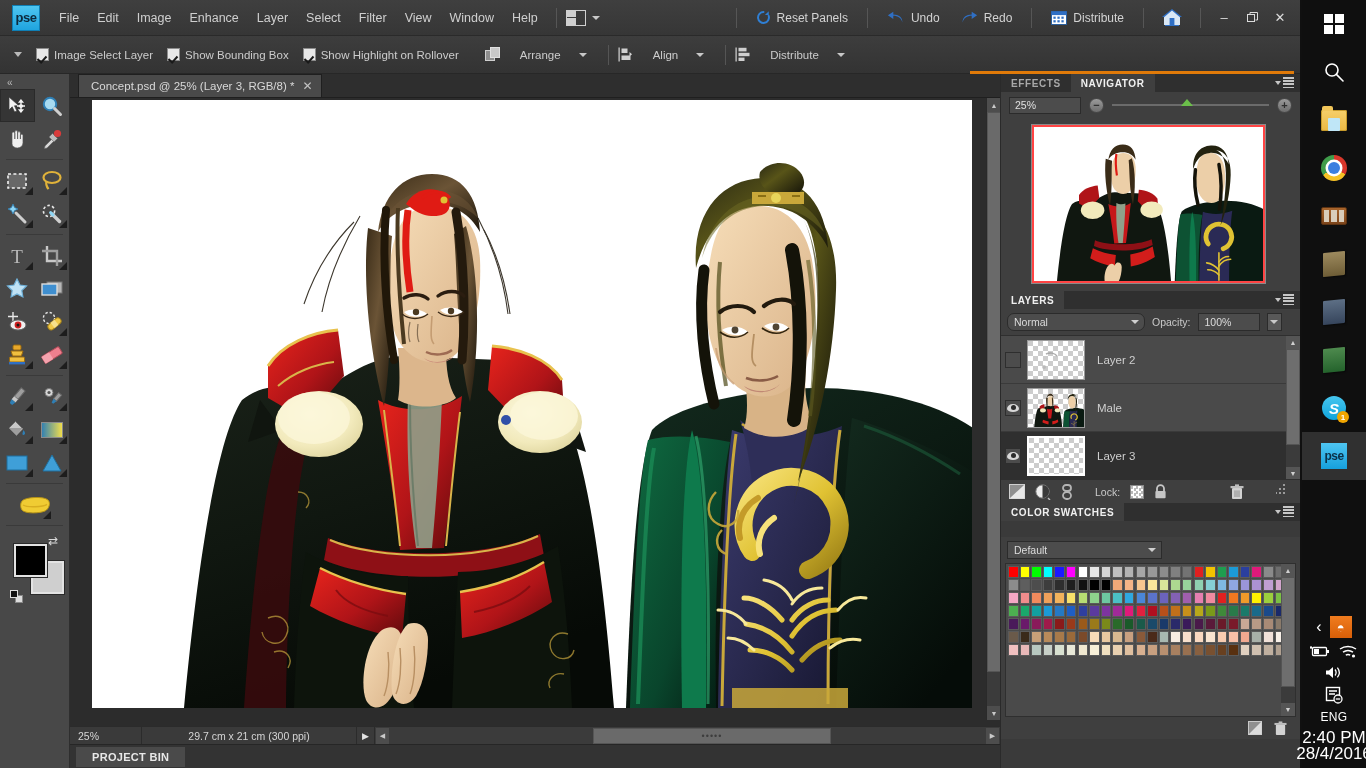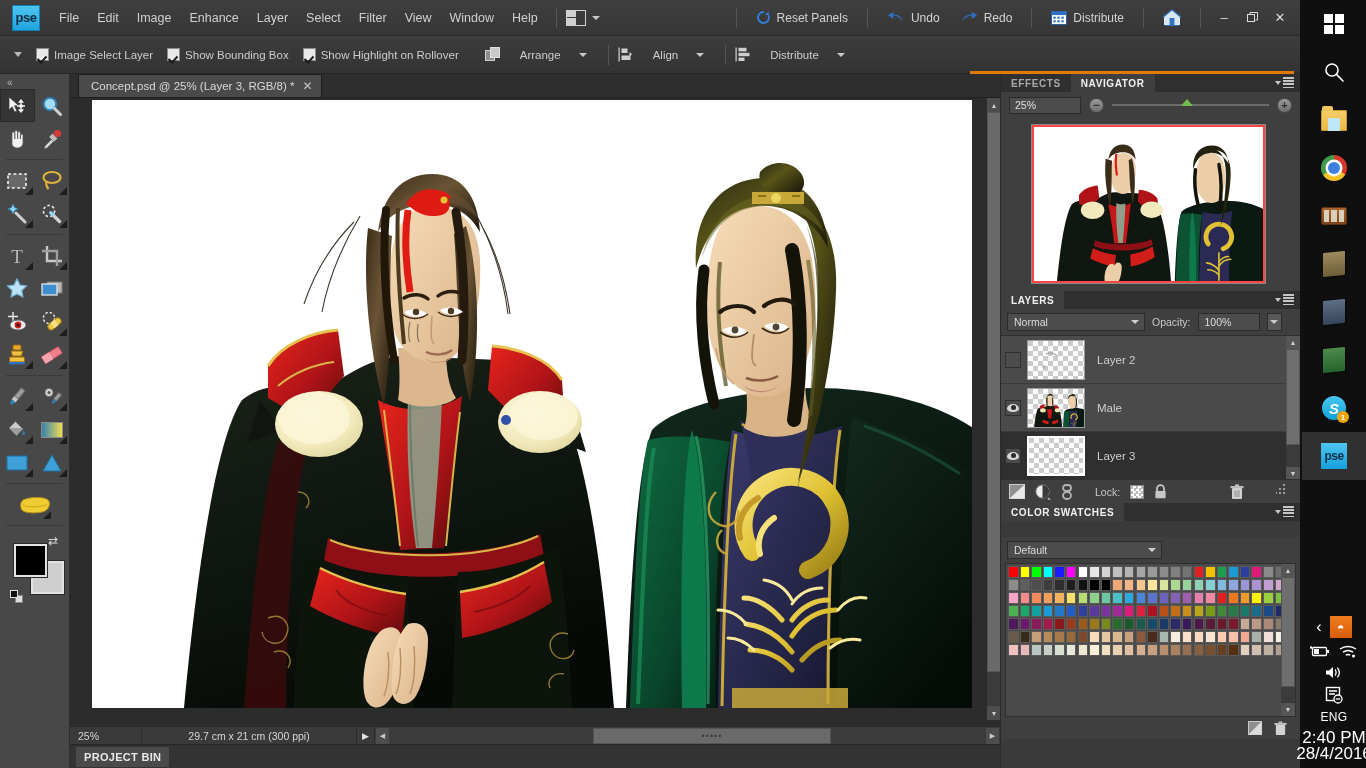--- a/index.html
+++ b/index.html
@@ -149,21 +149,21 @@
   #hscroll{flex:1;height:18px;background:#3b3b3b;position:relative;display:flex;align-items:center;}
   #hsb-left{width:13px;height:16px;background:#4d4d4d;display:flex;align-items:center;justify-content:center;color:#c9c9c9;font-size:7px;margin-left:1px;}
   #hthumb{position:absolute;left:218px;top:1px;width:238px;height:16px;background:#6a6a6a;border:1px solid #555;display:flex;align-items:center;justify-content:center;color:#3d3d3d;font-size:9px;letter-spacing:1px;}
   #hsb-right{position:absolute;right:1px;width:13px;height:16px;background:#4d4d4d;display:flex;align-items:center;justify-content:center;color:#c9c9c9;font-size:7px;}
   #projectbin{
     position:absolute;left:0;bottom:0;width:930px;height:24px;background:#333;
     border-top:1px solid #262626;display:flex;align-items:center;
   }
   #pb-tab{
     height:20px;background:#4a4a4a;color:#e8e8e8;font-size:11px;font-weight:bold;
-    display:flex;align-items:center;padding:0 8px;margin-left:6px;letter-spacing:.3px;cursor:default;
+    display:flex;align-items:center;padding:0 16px;margin-left:6px;letter-spacing:.3px;cursor:default;
   }
 
   
   #rightpanel{position:absolute;left:1000px;top:74px;width:300px;height:694px;background:#3a3a3a;border-left:1px solid #2a2a2a;}
   .panel-tabstrip{height:18px;background:#2f2f2f;display:flex;align-items:stretch;position:relative;}
   .ptab{
     color:#a8a8a8;font-size:10px;font-weight:bold;letter-spacing:.6px;
     display:flex;align-items:center;padding:0 10px;cursor:default;
   }
   .ptab.active{background:#3f3f3f;color:#f0f0f0;}
@@ -191,21 +191,21 @@
   #nav-view{position:absolute;left:31px;top:33px;width:233px;height:158px;border:2px solid #ff4444;pointer-events:none;}
 
   
   #layers-body{background:#3f3f3f;}
   #layer-opts{height:26px;display:flex;align-items:center;padding:0 6px;gap:7px;}
   .sel{
     height:18px;background:#4c4c4c;border:1px solid #2b2b2b;color:#dcdcdc;font-size:10.5px;
     display:flex;align-items:center;padding-left:6px;position:relative;cursor:default;
   }
   .sel .ar{position:absolute;right:5px;top:6px;width:0;height:0;border-left:4px solid transparent;border-right:4px solid transparent;border-top:4.5px solid #cfcfcf;}
-  #blendsel{width:138px;}
+  #blendsel{width:138px;border-radius:7px;}
   .lbl-sm{color:#c9c9c9;font-size:10.5px;}
   #opacityfield{width:62px;background:#4c4c4c;border:1px solid #2b2b2b;height:18px;color:#dcdcdc;font-size:10.5px;display:flex;align-items:center;padding-left:6px;}
   #opacityspin{width:15px;height:18px;background:#585858;border:1px solid #2b2b2b;display:flex;align-items:center;justify-content:center;}
   .layer-list{position:relative;height:144px;background:#4a4a4a;border-top:1px solid #2f2f2f;overflow:hidden;}
   .layer-row{height:48px;display:flex;align-items:center;border-bottom:1px solid #3a3a3a;}
   .layer-row.selected{background:#2f2f2f;}
   .eyecell{width:24px;display:flex;align-items:center;justify-content:center;}
   .eyebox{width:16px;height:16px;background:#4c4c4c;border:1px solid #2e2e2e;display:flex;align-items:center;justify-content:center;cursor:default;}
   .eye{width:12px;height:8px;border-radius:50%/60% 60% 40% 40%;background:#d8d8d8;position:relative;}
   .eye::after{content:"";position:absolute;left:3.5px;top:1.6px;width:5px;height:5px;border-radius:50%;background:#2b2b2b;}

